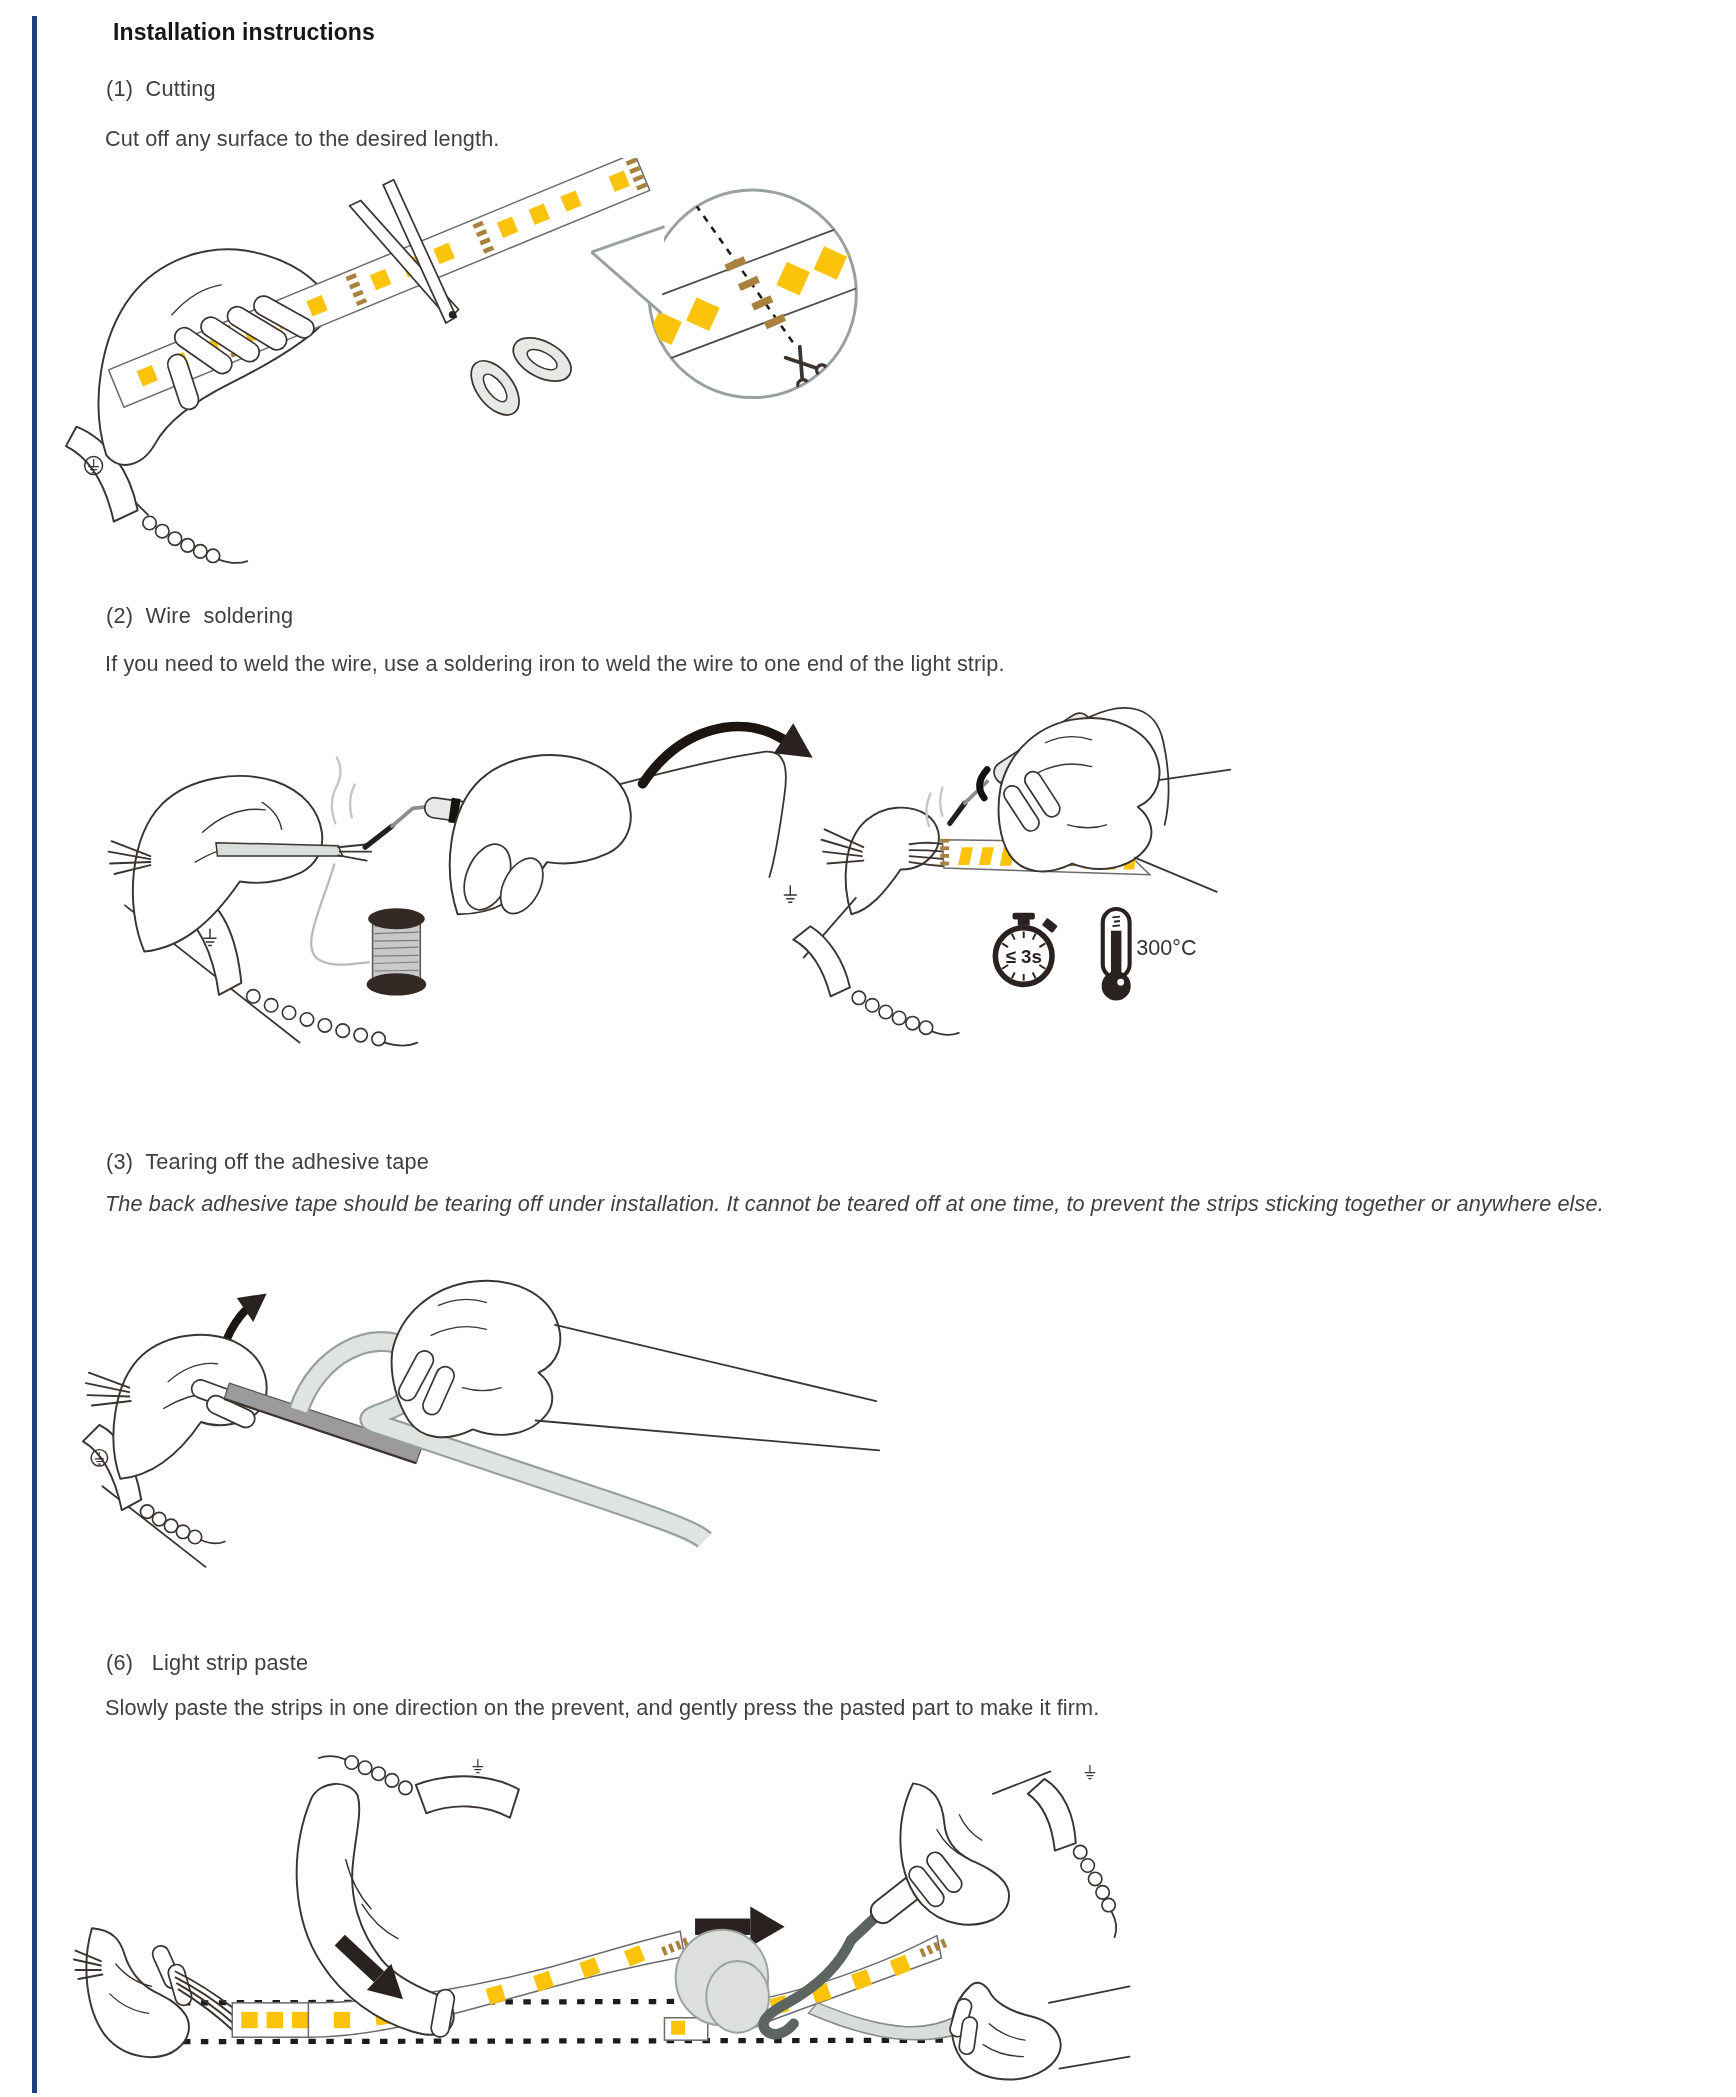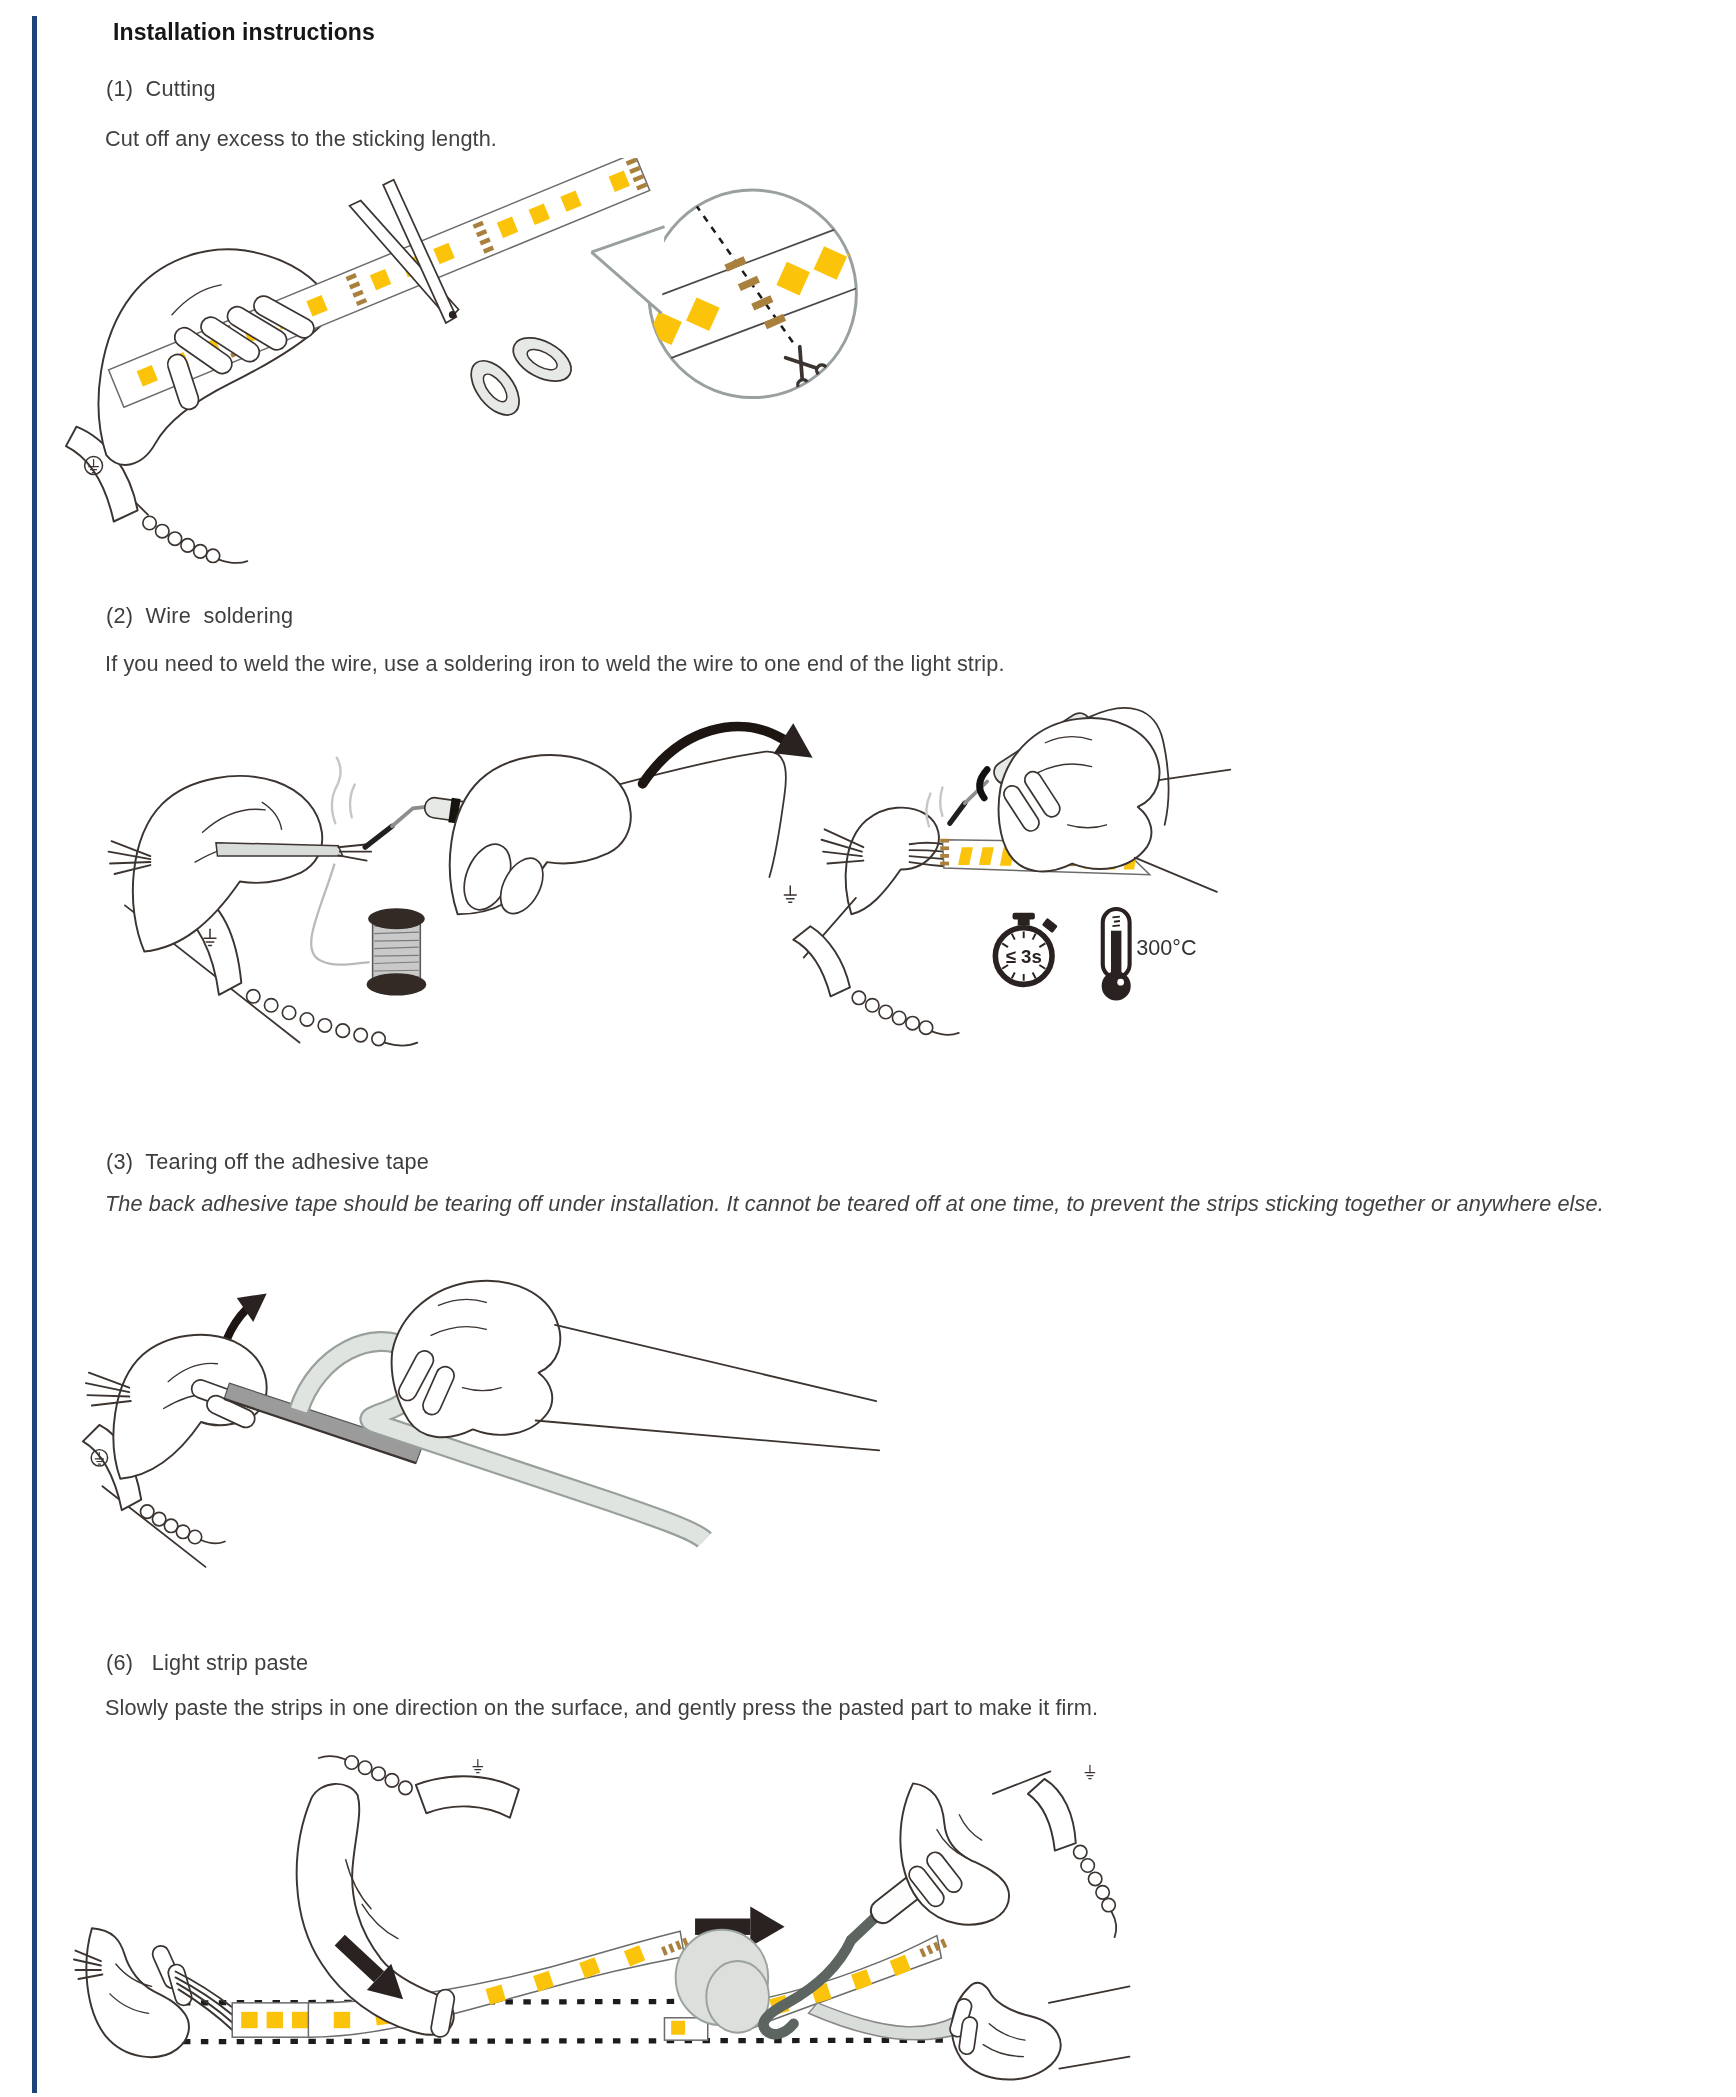--- a/index.html
+++ b/index.html
@@ -55,21 +55,21 @@
 </style>
 </head>
 <body>
 
 <div class="accent-bar"></div>
 
 <main>
   <h1 class="page-title">Installation instructions</h1>
 
   <h2 class="sec-heading" id="h1c">(1)  Cutting</h2>
-  <p class="sec-body" id="b1c">Cut off any excess to the sticking length.</p>
+  <p class="sec-body" id="b1c">Cut off any surface to the desired length.</p>
 
   <svg id="svg1" class="illus" width="821" height="418" viewBox="0 0 1100 560" role="img" aria-label="Hand holding LED strip while cutting it with scissors; magnified circle shows dashed cut line over solder pads with a scissors mark">
     <defs>
       <rect id="led" width="22" height="22" class="led"></rect>
       <path id="diam" d="M0,-16 L16,0 0,16 -16,0 Z" class="led"></path>
       <g id="pads4" class="pad">
         <rect x="-7" y="-25" width="14" height="6"></rect>
           <rect x="-7" y="-13" width="14" height="6"></rect>
         <rect x="-7" y="-1" width="14" height="6"></rect>
           <rect x="-7" y="11" width="14" height="6"></rect>
@@ -400,21 +400,21 @@
       <path class="hand" d="M430,120 C440,70 484,32 540,26 C592,20 636,42 650,78 C662,108 652,136 626,148 C644,162 650,184 638,202 C616,232 574,238 538,224 C502,242 468,236 452,212 C438,190 426,156 430,120 Z"></path>
       <path d="M492,58 q32,-14 64,-4 M482,98 q38,-18 74,-8 M524,168 q28,8 52,0" class="ln" style="stroke-width:1.8"></path>
       <rect x="-12" y="-36" width="24" height="72" rx="12" class="fing" transform="translate(462,152) rotate(28)"></rect>
       <rect x="-12" y="-34" width="24" height="68" rx="12" class="fing" transform="translate(492,172) rotate(24)"></rect>
       <line x1="648" y1="84" x2="1078" y2="186" class="ln"></line>
       <line x1="622" y1="212" x2="1082" y2="252" class="ln"></line>
     </g>
   </svg>
 
   <h2 class="sec-heading" id="h4c">(6)   Light strip paste</h2>
-  <p class="sec-body" id="b4c">Slowly paste the strips in one direction on the surface, and gently press the pasted part to make it firm.</p>
+  <p class="sec-body" id="b4c">Slowly paste the strips in one direction on the prevent, and gently press the pasted part to make it firm.</p>
 
   <svg id="svg4" class="illus" width="1060" height="357" viewBox="0 0 1420 478" role="img" aria-label="Finger pressing the strip onto the surface along dotted guide lines, then a roller pressing the pasted strip firm">
 
     <line x1="150" y1="352" x2="860" y2="350" class="dotline"></line>
     <line x1="150" y1="404" x2="1215" y2="402" class="dotline"></line>
 
     <g>
       <path class="hand" d="M28,252 C14,300 20,362 46,396 C72,428 118,432 142,414 C160,400 162,380 152,366 C140,350 122,342 110,336 C92,326 78,308 72,288 C66,268 56,254 28,252 Z"></path>
       <path d="M60,300 q20,24 48,30 M52,340 q22,22 52,26" class="ln" style="stroke-width:1.8"></path>
       <g class="wire">

